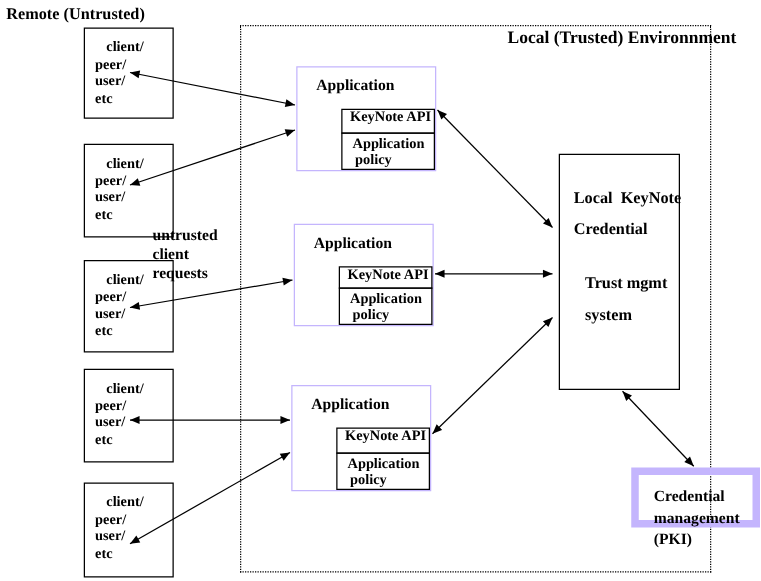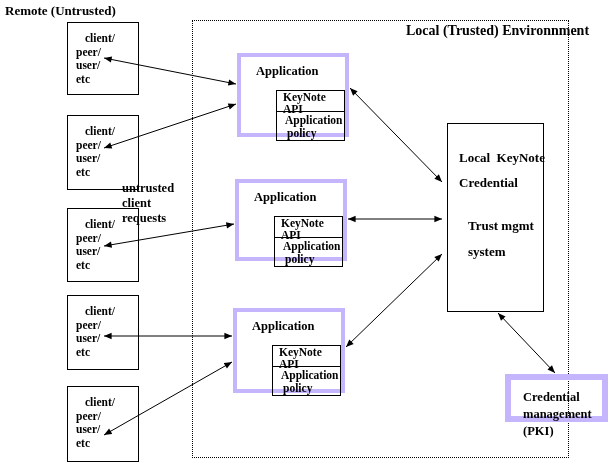--- a/index.html
+++ b/index.html
@@ -13,21 +13,21 @@
   .remote-title { position:absolute; left:5px; top:3px; font-size:13px; }
   .trusted-rect { position:absolute; left:192px; top:20px; width:377px; height:438px;
                   border:1px dotted #000; }
   .local-title  { position:absolute; left:362px; top:23px; font-size:14px;margin-left:44px; }
 
   .client-box { position:absolute; left:21px; width:72px; border:1px solid #000;
                 background:transparent; padding-top:9px; font-size:11.5px; line-height:13.5px;margin-left:46px; }
   .cb-line { padding-left:8px; }
   .cb-line.first { padding-left:17px; }
 
-  .app-box { position:absolute; width:112px; border:4px solid #c4b5fd; background:transparent; }
+  .app-box { position:absolute; width:112px; border:1px solid #c4b5fd; background:transparent; }
   .app-title { position:absolute; left:15px; top:7px; font-size:12.5px; }
   .app-inner { position:absolute; left:35px; top:33px; right:0; bottom:0;
                display:flex; flex-direction:column; }
   .api-box { height:22px; border:1px solid #000; font-size:11.5px;
              display:flex; align-items:flex-start; padding-left:6px; }
   .policy-box { flex:1; border:1px solid #000; margin-top:-1px; font-size:11.5px;
                 line-height:13px; padding:2px 0 0 8px; }
   .policy-line2 { padding-left:2px; }
 
   .label-untrusted { position:absolute; left:122px; top:181px; font-size:12.5px; line-height:15px; }

